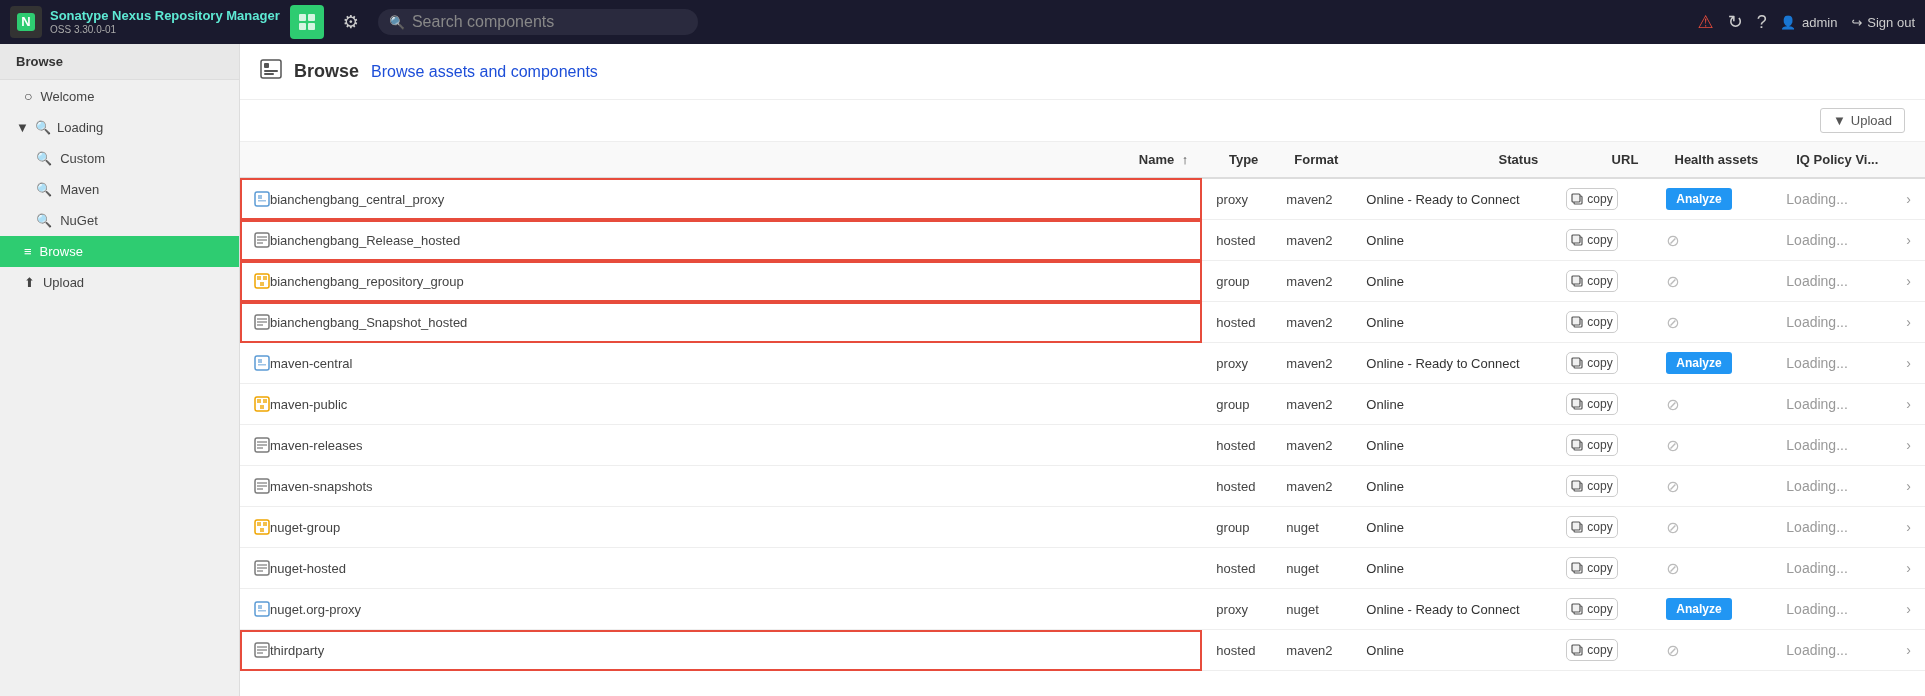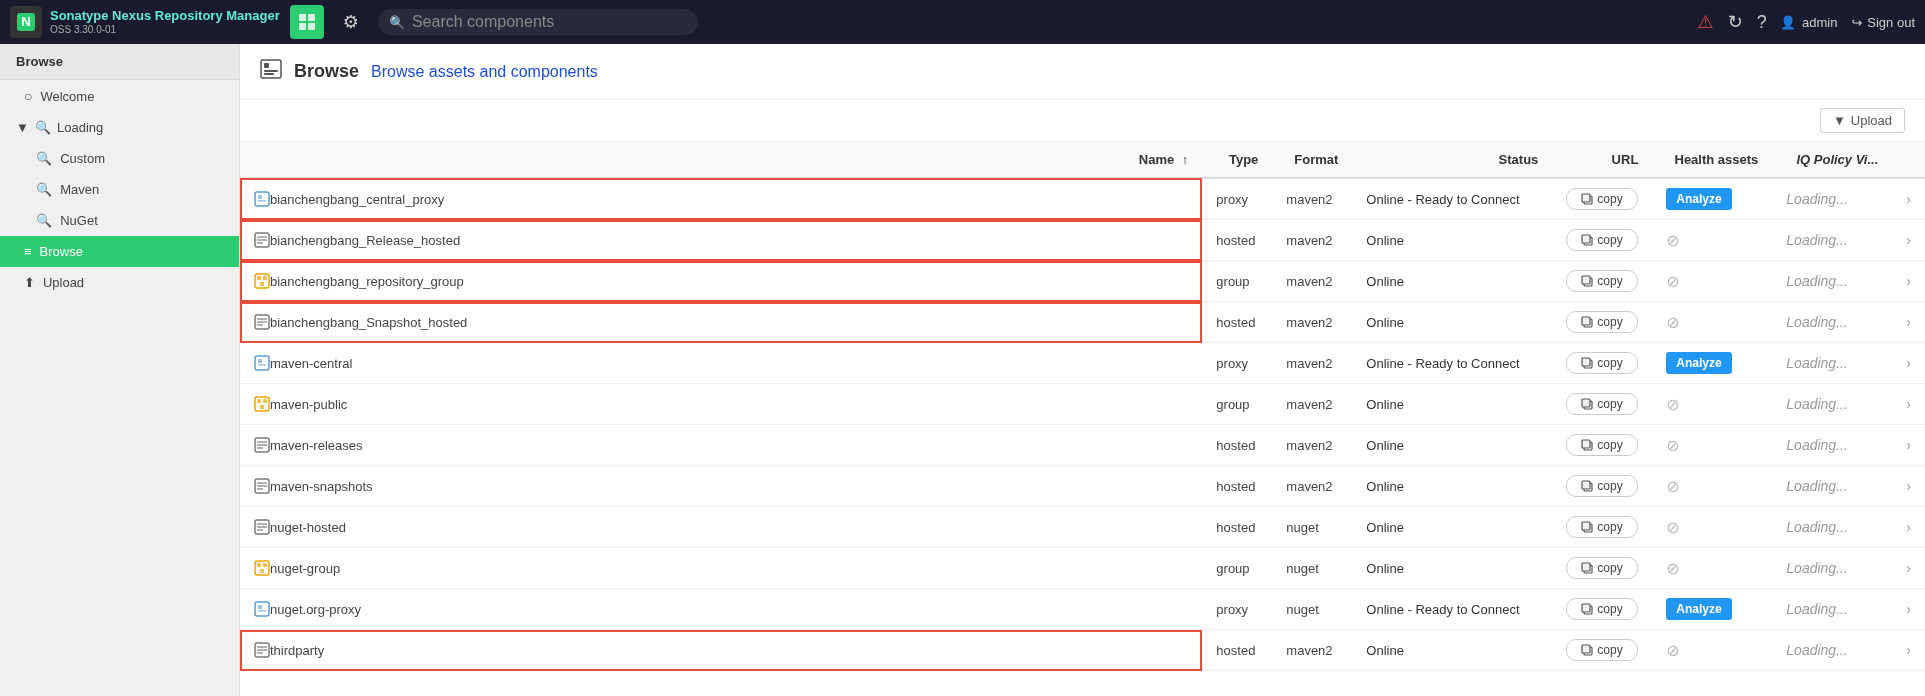--- a/index.html
+++ b/index.html
@@ -265,22 +265,22 @@
     .repo-icon.proxy { color: #5b9bd5; }
     .repo-icon.hosted { color: #7b7b7b; }
     .repo-icon.group { color: #f0a500; }
 
     .copy-btn {
       display: flex;
       align-items: center;
       gap: 4px;
       border: 1px solid #ccc;
       background: #fff;
-      padding: 3px 14px;
-      border-radius: 10px;
+      padding: 3px 4px;
+      border-radius: 5px;
       cursor: pointer;
       font-size: 12px;
       color: #444;
       white-space: nowrap;
     }
     .analyze-btn {
       background: #2196f3;
       color: white;
       border: none;
       padding: 4px 10px;
@@ -302,21 +302,21 @@
       color: #999;
       font-size: 14px;
     }
     .status-online { color: #333; }
     .name-col { min-width: 340px; }
     .type-col { width: 70px; }
     .format-col { width: 80px; }
     .status-col { width: 200px; }
     .url-col { width: 100px; }
     .health-col { width: 120px; }
-    .iq-col { width: 120px; font-style: italic; }
+    .iq-col { width: 120px; }
     .action-col { width: 30px; }
   </style>
 </head>
 <body>
 
 <div class="topbar">
   <div class="topbar-logo">
     <div class="logo-icon">
       <svg width="22" height="22" viewBox="0 0 22 22">
         <rect x="2" y="2" width="18" height="18" rx="3" fill="#2ecc71"></rect>
@@ -706,20 +706,54 @@
     <td class="iq-col">
       <span class="loading-text">Loading...</span>
     </td>
     <td class="action-col">
       <span class="chevron-right">›</span>
     </td>
   </tr>
             <tr>
     <td class="name-col" style="">
       <div class="repo-name-cell">
+        <span class="repo-icon group">
+                    <svg width="16" height="16" viewBox="0 0 16 16">
+                      <rect x="1" y="1" width="14" height="14" rx="2" fill="none" stroke="#f0a500" stroke-width="1.5"></rect>
+                      <rect x="3" y="3" width="4" height="4" fill="#f0a500" opacity="0.7"></rect>
+                      <rect x="9" y="3" width="4" height="4" fill="#f0a500" opacity="0.7"></rect>
+                      <rect x="6" y="9" width="4" height="4" fill="#f0a500" opacity="0.7"></rect>
+                    </svg>
+                  </span>
+        <span>nuget-group</span>
+      </div>
+    </td>
+    <td class="type-col">group</td>
+    <td class="format-col">nuget</td>
+    <td class="status-col"><span class="status-online">Online</span></td>
+    <td class="url-col">
+      <button class="copy-btn">
+        <svg width="12" height="12" viewBox="0 0 12 12">
+                    <rect x="3" y="3" width="8" height="8" rx="1" fill="none" stroke="#555" stroke-width="1.2"></rect>
+                    <rect x="1" y="1" width="8" height="8" rx="1" fill="#f0f0f0" stroke="#555" stroke-width="1.2"></rect>
+                  </svg>
+        copy
+      </button>
+    </td>
+    <td class="health-col"><span class="disabled-circle">⊘</span></td>
+    <td class="iq-col">
+      <span class="loading-text">Loading...</span>
+    </td>
+    <td class="action-col">
+      <span class="chevron-right">›</span>
+    </td>
+  </tr>
+            <tr>
+    <td class="name-col" style="">
+      <div class="repo-name-cell">
         <span class="repo-icon hosted">
                     <svg width="16" height="16" viewBox="0 0 16 16">
                       <rect x="1" y="1" width="14" height="14" rx="2" fill="none" stroke="#7b7b7b" stroke-width="1.5"></rect>
                       <rect x="3" y="4" width="10" height="2" fill="#7b7b7b" opacity="0.6"></rect>
                       <rect x="3" y="7" width="10" height="2" fill="#7b7b7b" opacity="0.6"></rect>
                       <rect x="3" y="10" width="6" height="2" fill="#7b7b7b" opacity="0.6"></rect>
                     </svg>
                   </span>
         <span>nuget-hosted</span>
       </div>
@@ -740,54 +774,20 @@
     <td class="iq-col">
       <span class="loading-text">Loading...</span>
     </td>
     <td class="action-col">
       <span class="chevron-right">›</span>
     </td>
   </tr>
             <tr>
     <td class="name-col" style="">
       <div class="repo-name-cell">
-        <span class="repo-icon group">
-                    <svg width="16" height="16" viewBox="0 0 16 16">
-                      <rect x="1" y="1" width="14" height="14" rx="2" fill="none" stroke="#f0a500" stroke-width="1.5"></rect>
-                      <rect x="3" y="3" width="4" height="4" fill="#f0a500" opacity="0.7"></rect>
-                      <rect x="9" y="3" width="4" height="4" fill="#f0a500" opacity="0.7"></rect>
-                      <rect x="6" y="9" width="4" height="4" fill="#f0a500" opacity="0.7"></rect>
-                    </svg>
-                  </span>
-        <span>nuget-group</span>
-      </div>
-    </td>
-    <td class="type-col">group</td>
-    <td class="format-col">nuget</td>
-    <td class="status-col"><span class="status-online">Online</span></td>
-    <td class="url-col">
-      <button class="copy-btn">
-        <svg width="12" height="12" viewBox="0 0 12 12">
-                    <rect x="3" y="3" width="8" height="8" rx="1" fill="none" stroke="#555" stroke-width="1.2"></rect>
-                    <rect x="1" y="1" width="8" height="8" rx="1" fill="#f0f0f0" stroke="#555" stroke-width="1.2"></rect>
-                  </svg>
-        copy
-      </button>
-    </td>
-    <td class="health-col"><span class="disabled-circle">⊘</span></td>
-    <td class="iq-col">
-      <span class="loading-text">Loading...</span>
-    </td>
-    <td class="action-col">
-      <span class="chevron-right">›</span>
-    </td>
-  </tr>
-            <tr>
-    <td class="name-col" style="">
-      <div class="repo-name-cell">
         <span class="repo-icon proxy">
                     <svg width="16" height="16" viewBox="0 0 16 16">
                       <rect x="1" y="1" width="14" height="14" rx="2" fill="none" stroke="#5b9bd5" stroke-width="1.5"></rect>
                       <rect x="4" y="4" width="4" height="4" fill="#5b9bd5" opacity="0.6"></rect>
                       <rect x="4" y="9" width="8" height="1.5" fill="#5b9bd5" opacity="0.6"></rect>
                     </svg>
                   </span>
         <span>nuget.org-proxy</span>
       </div>
     </td>

